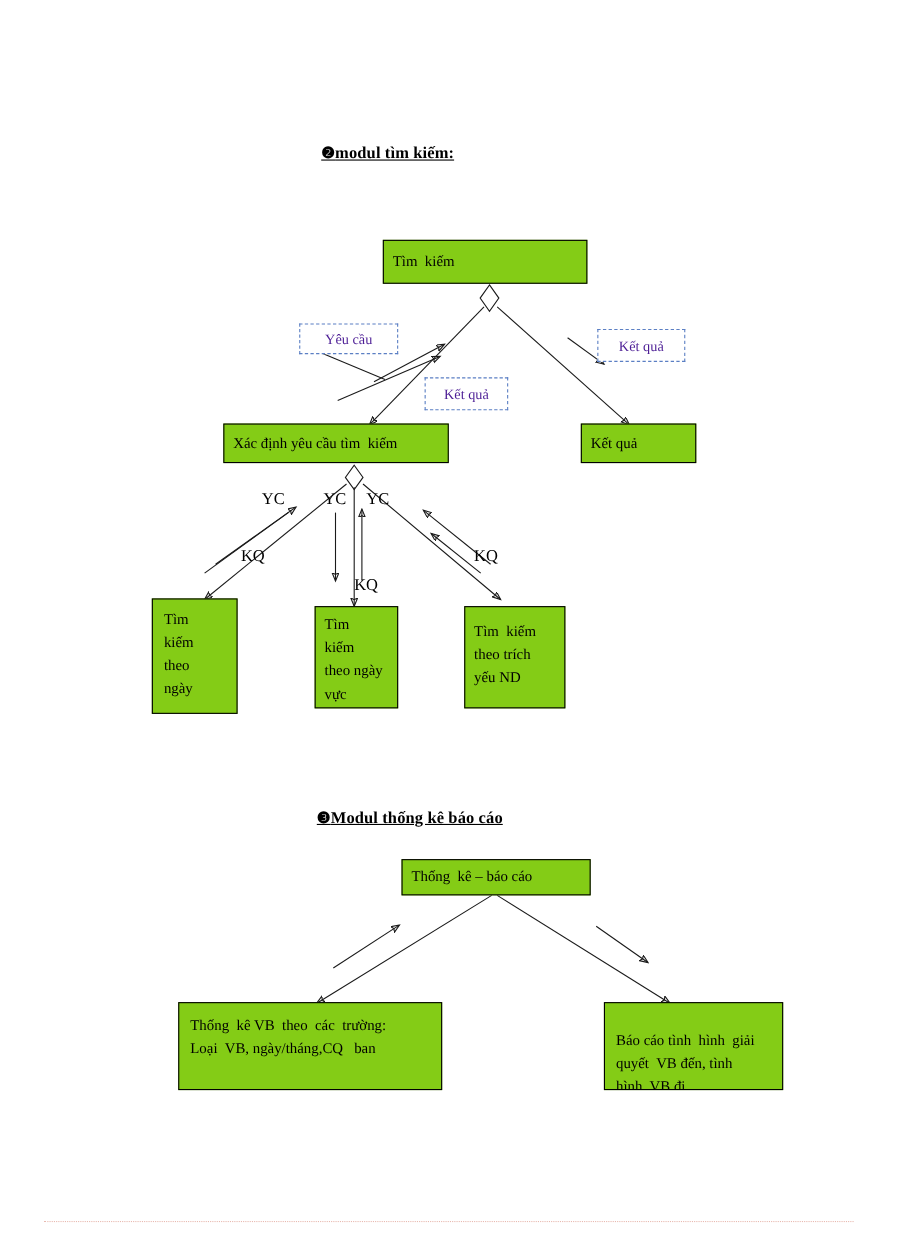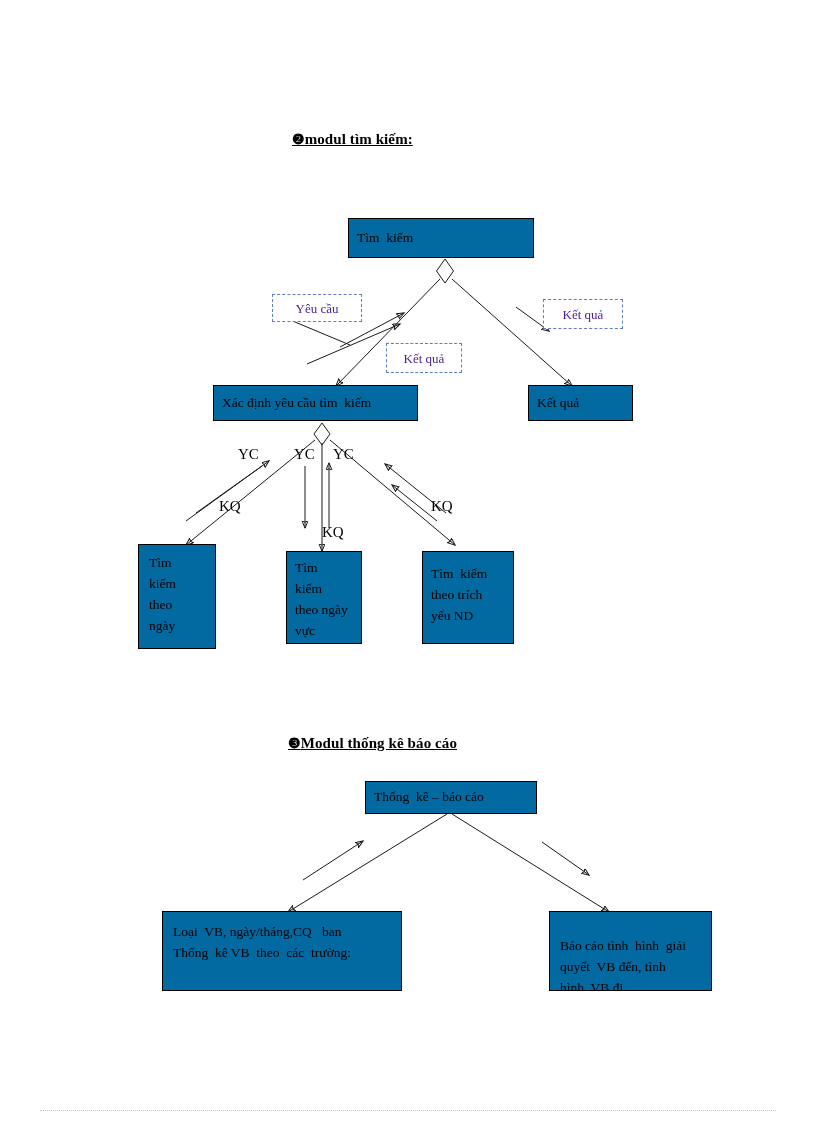--- a/index.html
+++ b/index.html
@@ -16,21 +16,21 @@
     font-family:"Liberation Serif","DejaVu Serif",serif;
     font-weight:bold;font-size:15px;white-space:nowrap;
     letter-spacing:.1px;
     text-decoration:underline;
   }
   .heading .bullet{font-weight:bold;font-size:14px;}
 
   
   .node{
     position:absolute;box-sizing:border-box;
-    border:1px solid #000000;background:#0369a1;
+    border:1px solid #000000;background:#84cc16;
     font-size:13.5px;line-height:1.55;
     padding:5px 8px;overflow:hidden;
   }
   .node.center{display:flex;align-items:center;}
   .node .ln{display:block;white-space:pre;}
 
   
   .callout{
     position:absolute;box-sizing:border-box;
     border:1px dashed #5b7fc4;background:#ffffff;
@@ -101,21 +101,21 @@
   <div class="callout" style="left:272px;top:294px;width:90px;height:28px;">
       <span>Yêu cầu</span>
     </div>
   <div class="callout" style="left:386px;top:343px;width:76px;height:30px;">
       <span>Kết quả</span>
     </div>
   <div class="callout" style="left:543px;top:299px;width:80px;height:30px;">
       <span>Kết quả</span>
     </div>
 
-  <div class="node center" style="left:213px;top:385px;width:205px;height:36px;">
+  <div class="node center" style="left:203px;top:385px;width:205px;height:36px;">
       <span class="ln">Xác định yêu cầu tìm  kiếm</span>
     </div>
   <div class="node center" style="left:528px;top:385px;width:105px;height:36px;">
       <span class="ln">Kết quả</span>
     </div>
 
   <div class="elabel" style="left:238px;top:447px;">YC</div>
   <div class="elabel" style="left:219px;top:499px;">KQ</div>
   <div class="elabel" style="left:294px;top:447px;">YC</div>
   <div class="elabel" style="left:322px;top:525px;">KQ</div>
@@ -153,22 +153,22 @@
     <line x1="452" y1="814" x2="609" y2="912" stroke-width="1" marker-end="url(#ah)"></line>
 
     <line x1="542" y1="842" x2="589" y2="875" stroke-width="1" marker-end="url(#ah)"></line>
   </svg>
 
   <div class="node center" style="left:365px;top:781px;width:172px;height:33px;align-items:center;">
       <span class="ln">Thống  kê – báo cáo</span>
     </div>
 
   <div class="node" style="left:162px;top:911px;width:240px;height:80px;padding:10px 0 0 10px;">
+    <span class="ln">Thống  kê VB  theo  các  trường:</span>
     <span class="ln">Loại  VB, ngày/tháng,CQ   ban</span>
-    <span class="ln">Thống  kê VB  theo  các  trường:</span>
   </div>
 
   <div class="node" style="left:549px;top:911px;width:163px;height:80px;padding:24px 0 0 10px;">
     <span class="ln">Báo cáo tình  hình  giải</span>
     <span class="ln">quyết  VB đến, tình</span>
     <span class="ln">hình  VB đi</span>
   </div>
 
   <div class="footrule"></div>
 

